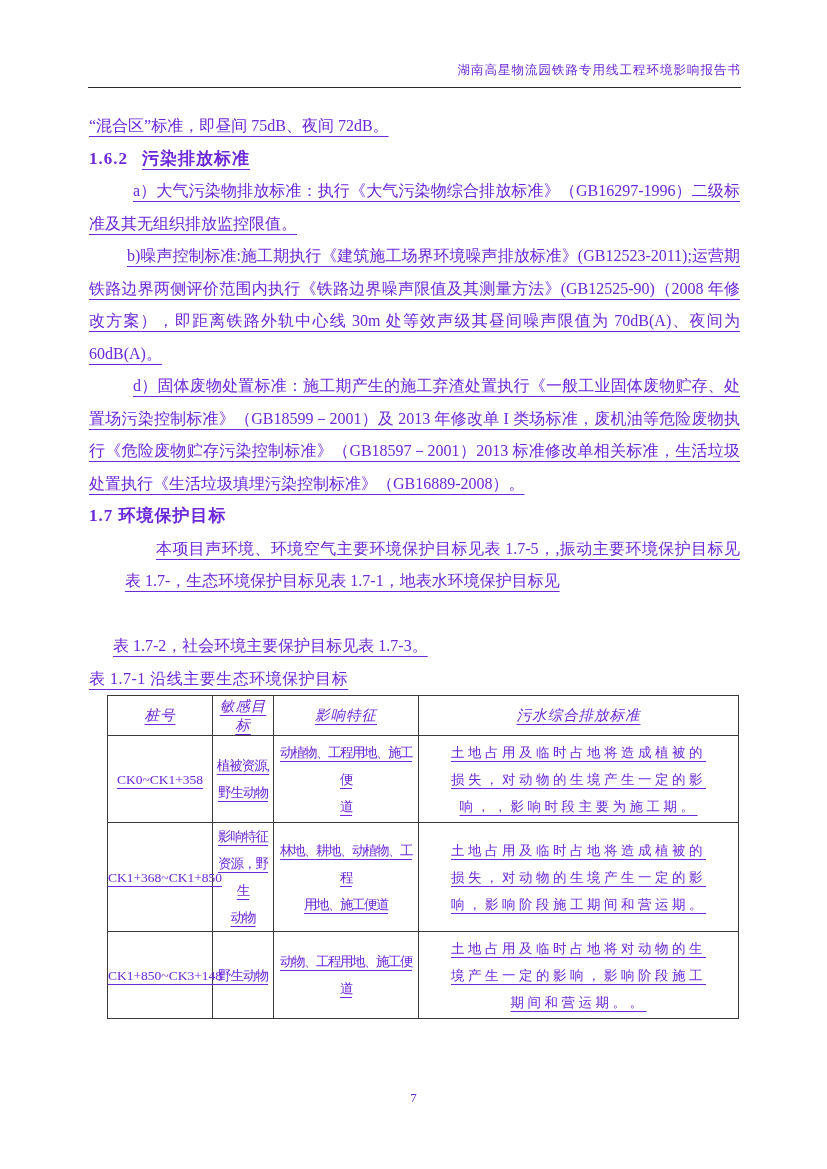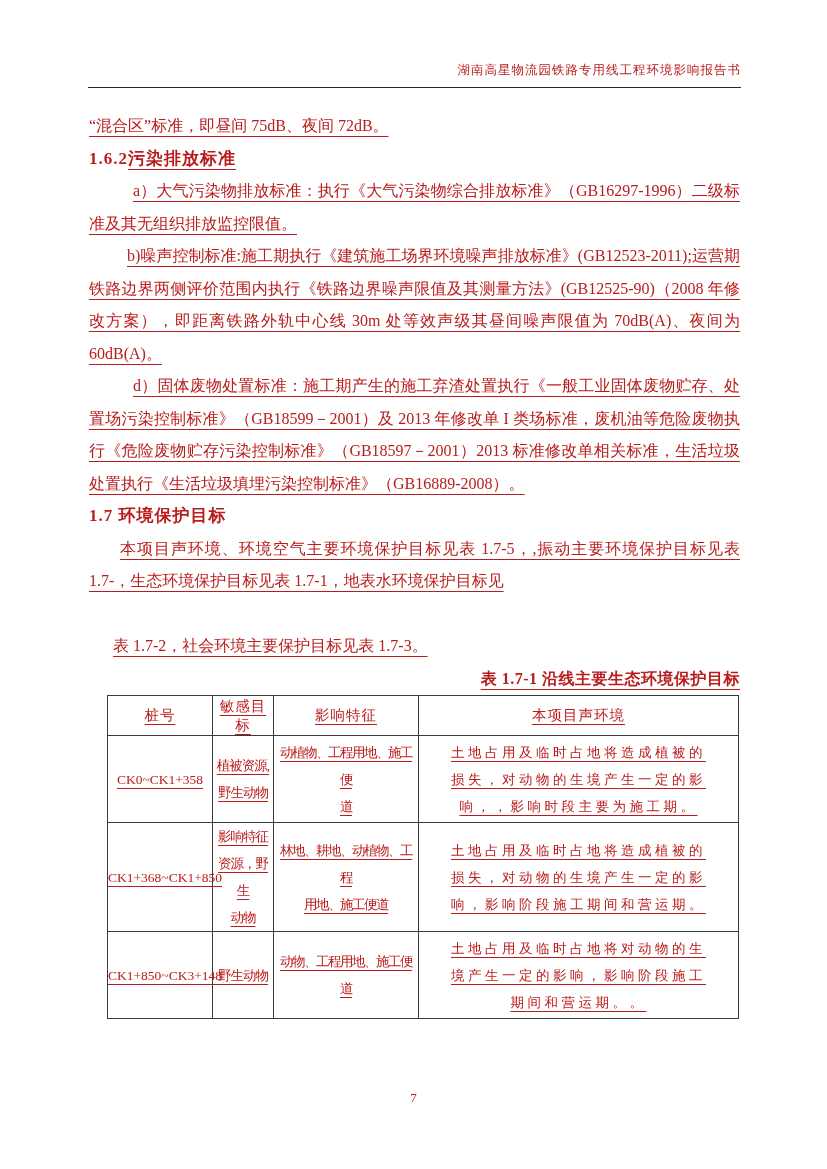--- a/index.html
+++ b/index.html
@@ -3,21 +3,21 @@
 <meta charset="utf-8">
 <style>
   * { margin: 0; padding: 0; box-sizing: border-box; }
   html, body { background: #ffffff; }
   .page {
     position: relative;
     width: 827px;
     height: 1169px;
     background: #ffffff;
     font-family: "Liberation Serif", "DejaVu Serif", serif;
-    color: #b91c1c;
+    color: #6d28d9;
     overflow: hidden;
   }
   
   .page-header {
     position: absolute;
     left: 88px;
     right: 86px;
     top: 62px;
     text-align: right;
     font-size: 12.5px;
@@ -33,55 +33,55 @@
     top: 110px;
   }
   .content p {
     font-size: 16px;
     line-height: 32.5px;
     text-align: justify;
   }
   .u { text-decoration: underline; text-decoration-thickness: 1px; text-underline-offset: 5px; }
   .ind-a { text-indent: 44px; }
   .ind-b { text-indent: 38px; }
-  .ind-c { text-indent: 31px; }
+  .ind-c { text-indent: 31px; margin-left: 36px; }
   .ind-d { text-indent: 24px; }
   h3 {
     font-size: 17px;
     font-weight: bold;
     line-height: 32.5px;
     letter-spacing: 1px;
   }
-  h3 .h-num { }
+  h3 .h-num { margin-right: 14px; }
   .spacer { height: 32.5px; }
   
   .table-title {
-    text-align: right;
+    text-align: left;
     font-size: 16px;
-    font-weight: bold;
+    font-weight: normal;
     line-height: 32.5px;
     letter-spacing: 0.5px;
   }
   table.eco {
     margin-left: 18px;
     width: 631px;
     border-collapse: collapse;
     table-layout: fixed;
   }
   table.eco th, table.eco td {
     border: 1.5px solid #3a3a3a;
     text-align: center;
     vertical-align: middle;
     white-space: pre-line;
     text-decoration: underline;
     text-decoration-thickness: 1px;
     text-underline-offset: 4px;
     font-weight: normal;
   }
-  table.eco thead tr { height: 40px; }
+  table.eco thead tr { height: 40px; font-style: italic; }
   table.eco tbody tr { height: 87px; }
   table.eco th { font-size: 14.5px; letter-spacing: 1px; }
   table.eco td { font-size: 13.5px; line-height: 27px; }
   td.c1 { white-space: nowrap; font-size: 13.5px; margin-left: 12px; }
   td.c2 { font-size: 13px; letter-spacing: -1px; }
   td.c3 { font-size: 13px; letter-spacing: -1.5px; padding: 0 2px; }
   td.c4 { font-size: 14.5px; letter-spacing: 3.5px; line-height: 29px; padding: 0 6px; }
   
   .page-footer {
     position: absolute;
@@ -124,21 +124,21 @@
         <col style="width:105px">
           <col style="width:61px">
           <col style="width:145px">
           <col style="width:320px">
       </colgroup>
       <thead>
         <tr>
           <th>桩号</th>
           <th>敏感目标</th>
           <th>影响特征</th>
-          <th>本项目声环境</th>
+          <th>污水综合排放标准</th>
         </tr>
       </thead>
       <tbody>
         <tr>
           <td class="c1">CK0~CK1+358</td>
           <td class="c2">植被资源,
 野生动物</td>
           <td class="c3">动植物、工程用地、施工便
 道</td>
           <td class="c4">土地占用及临时占地将造成植被的

